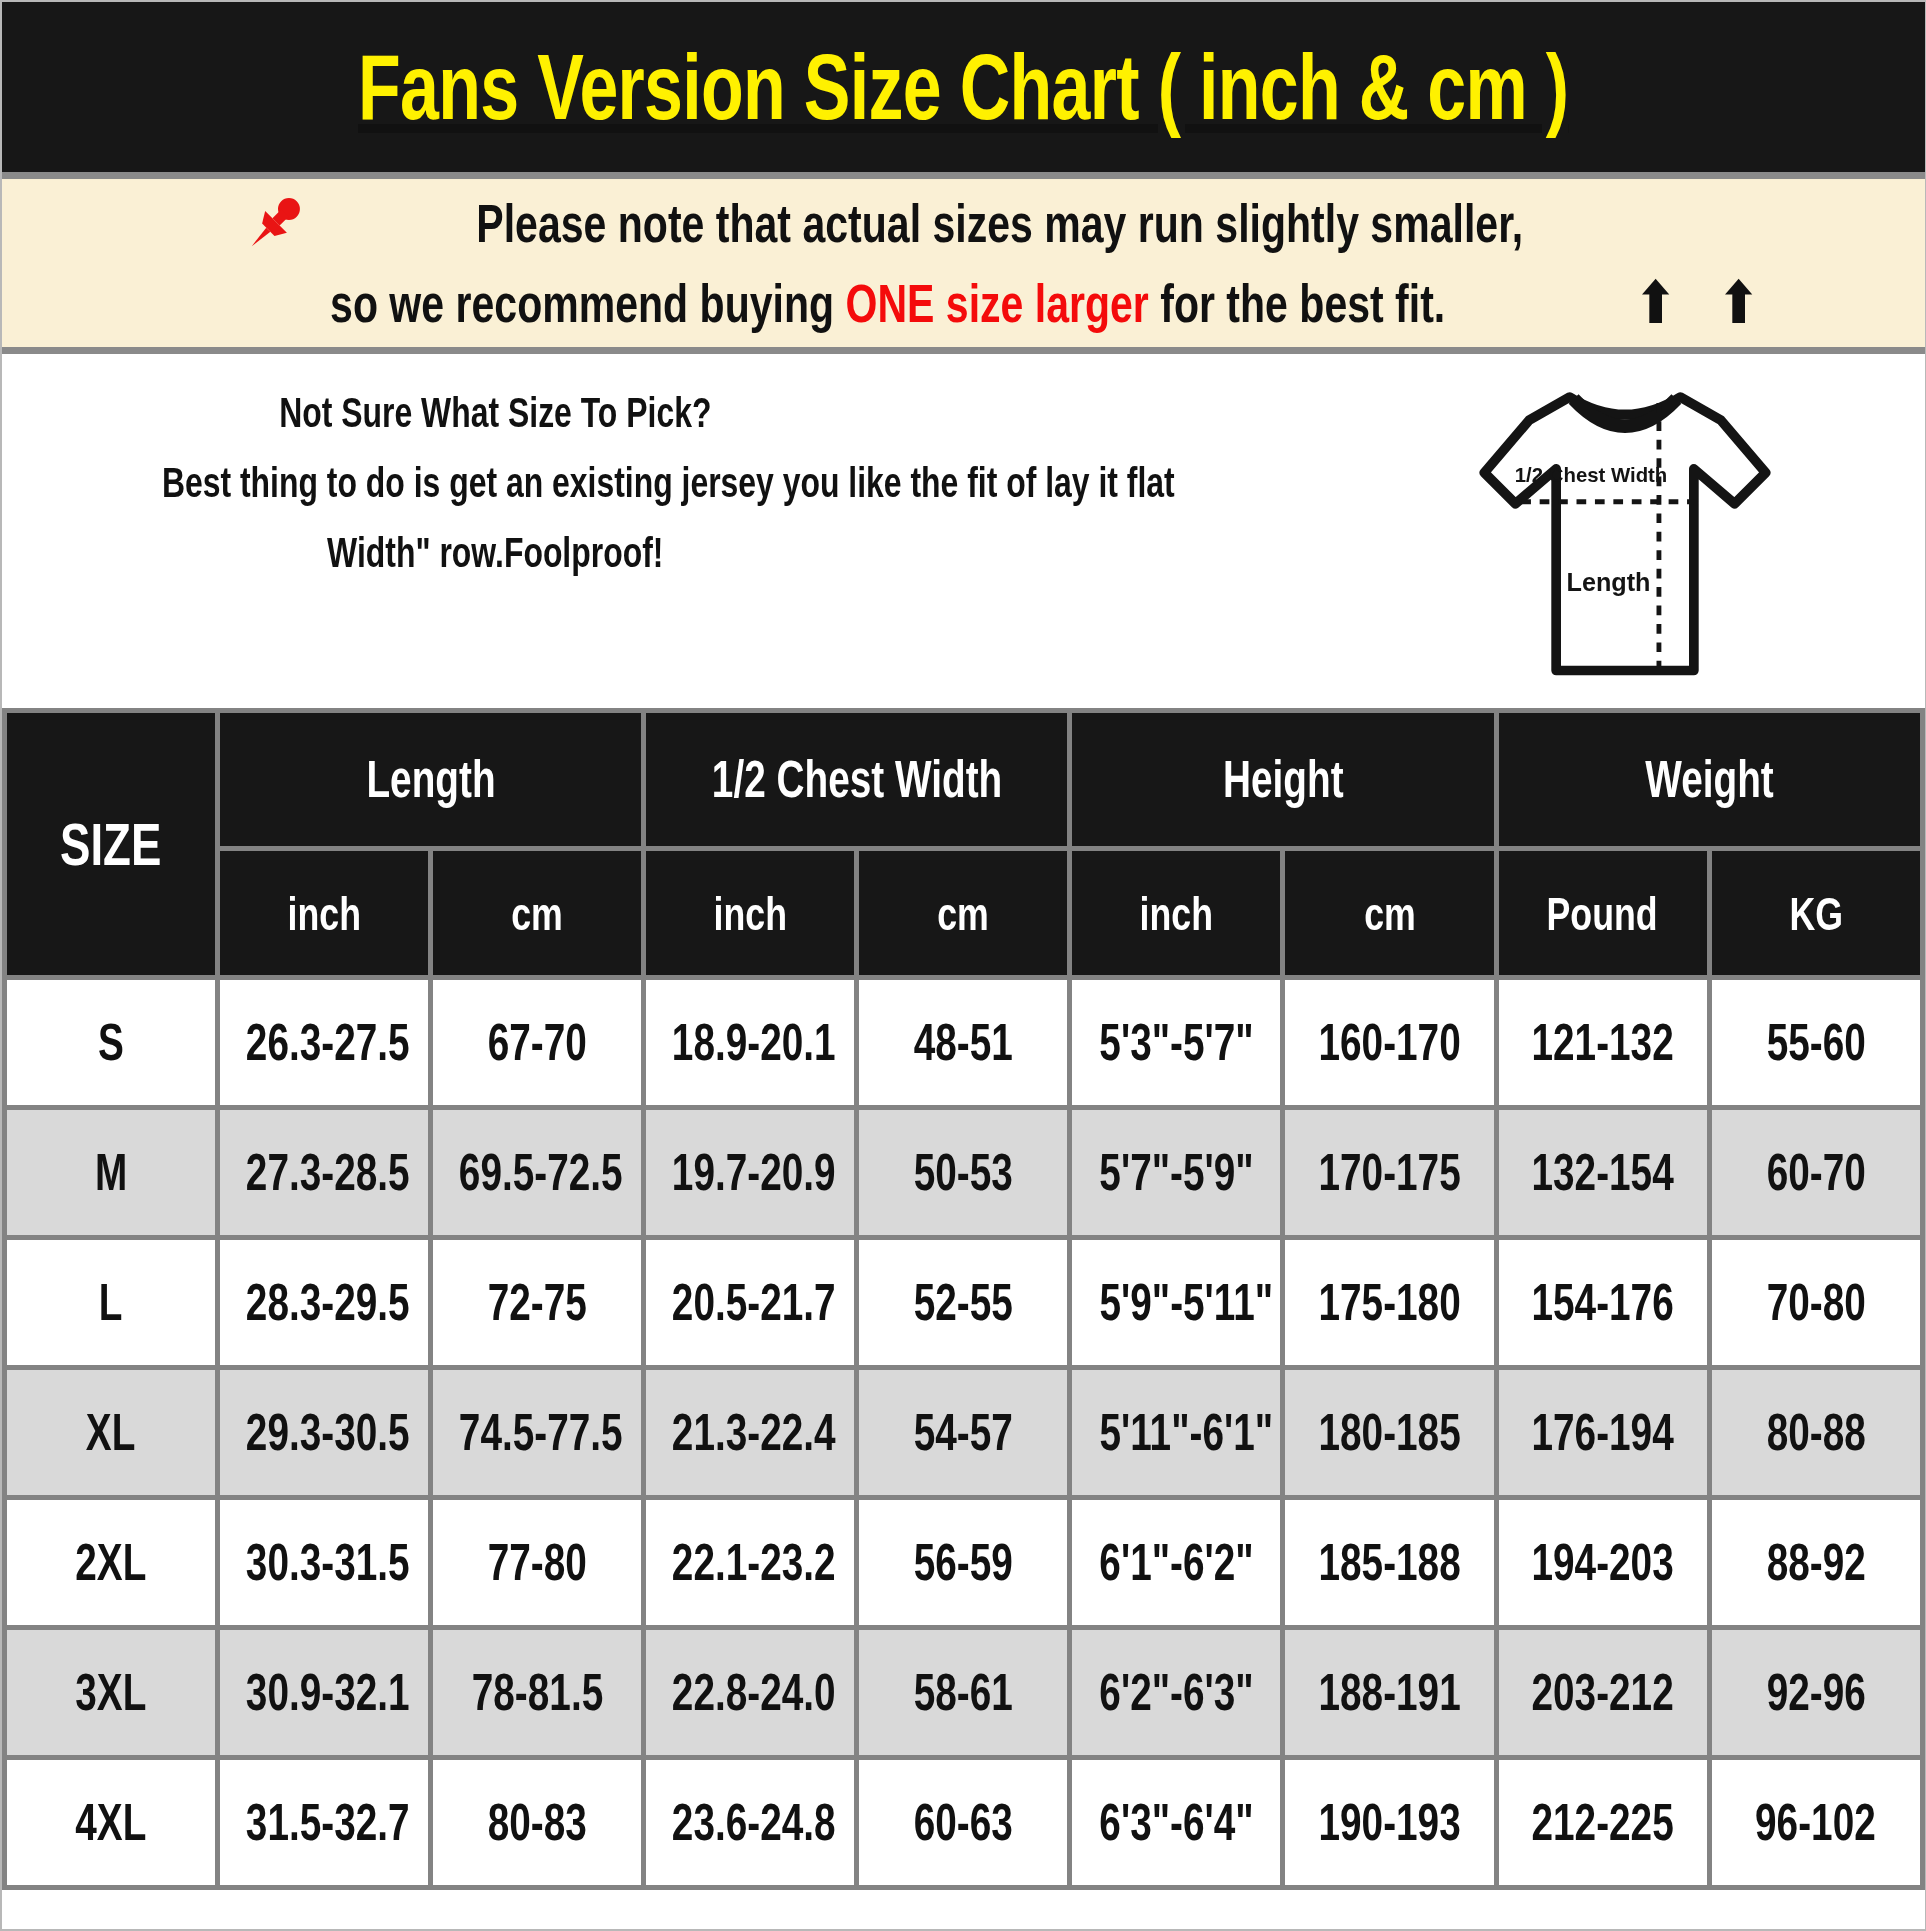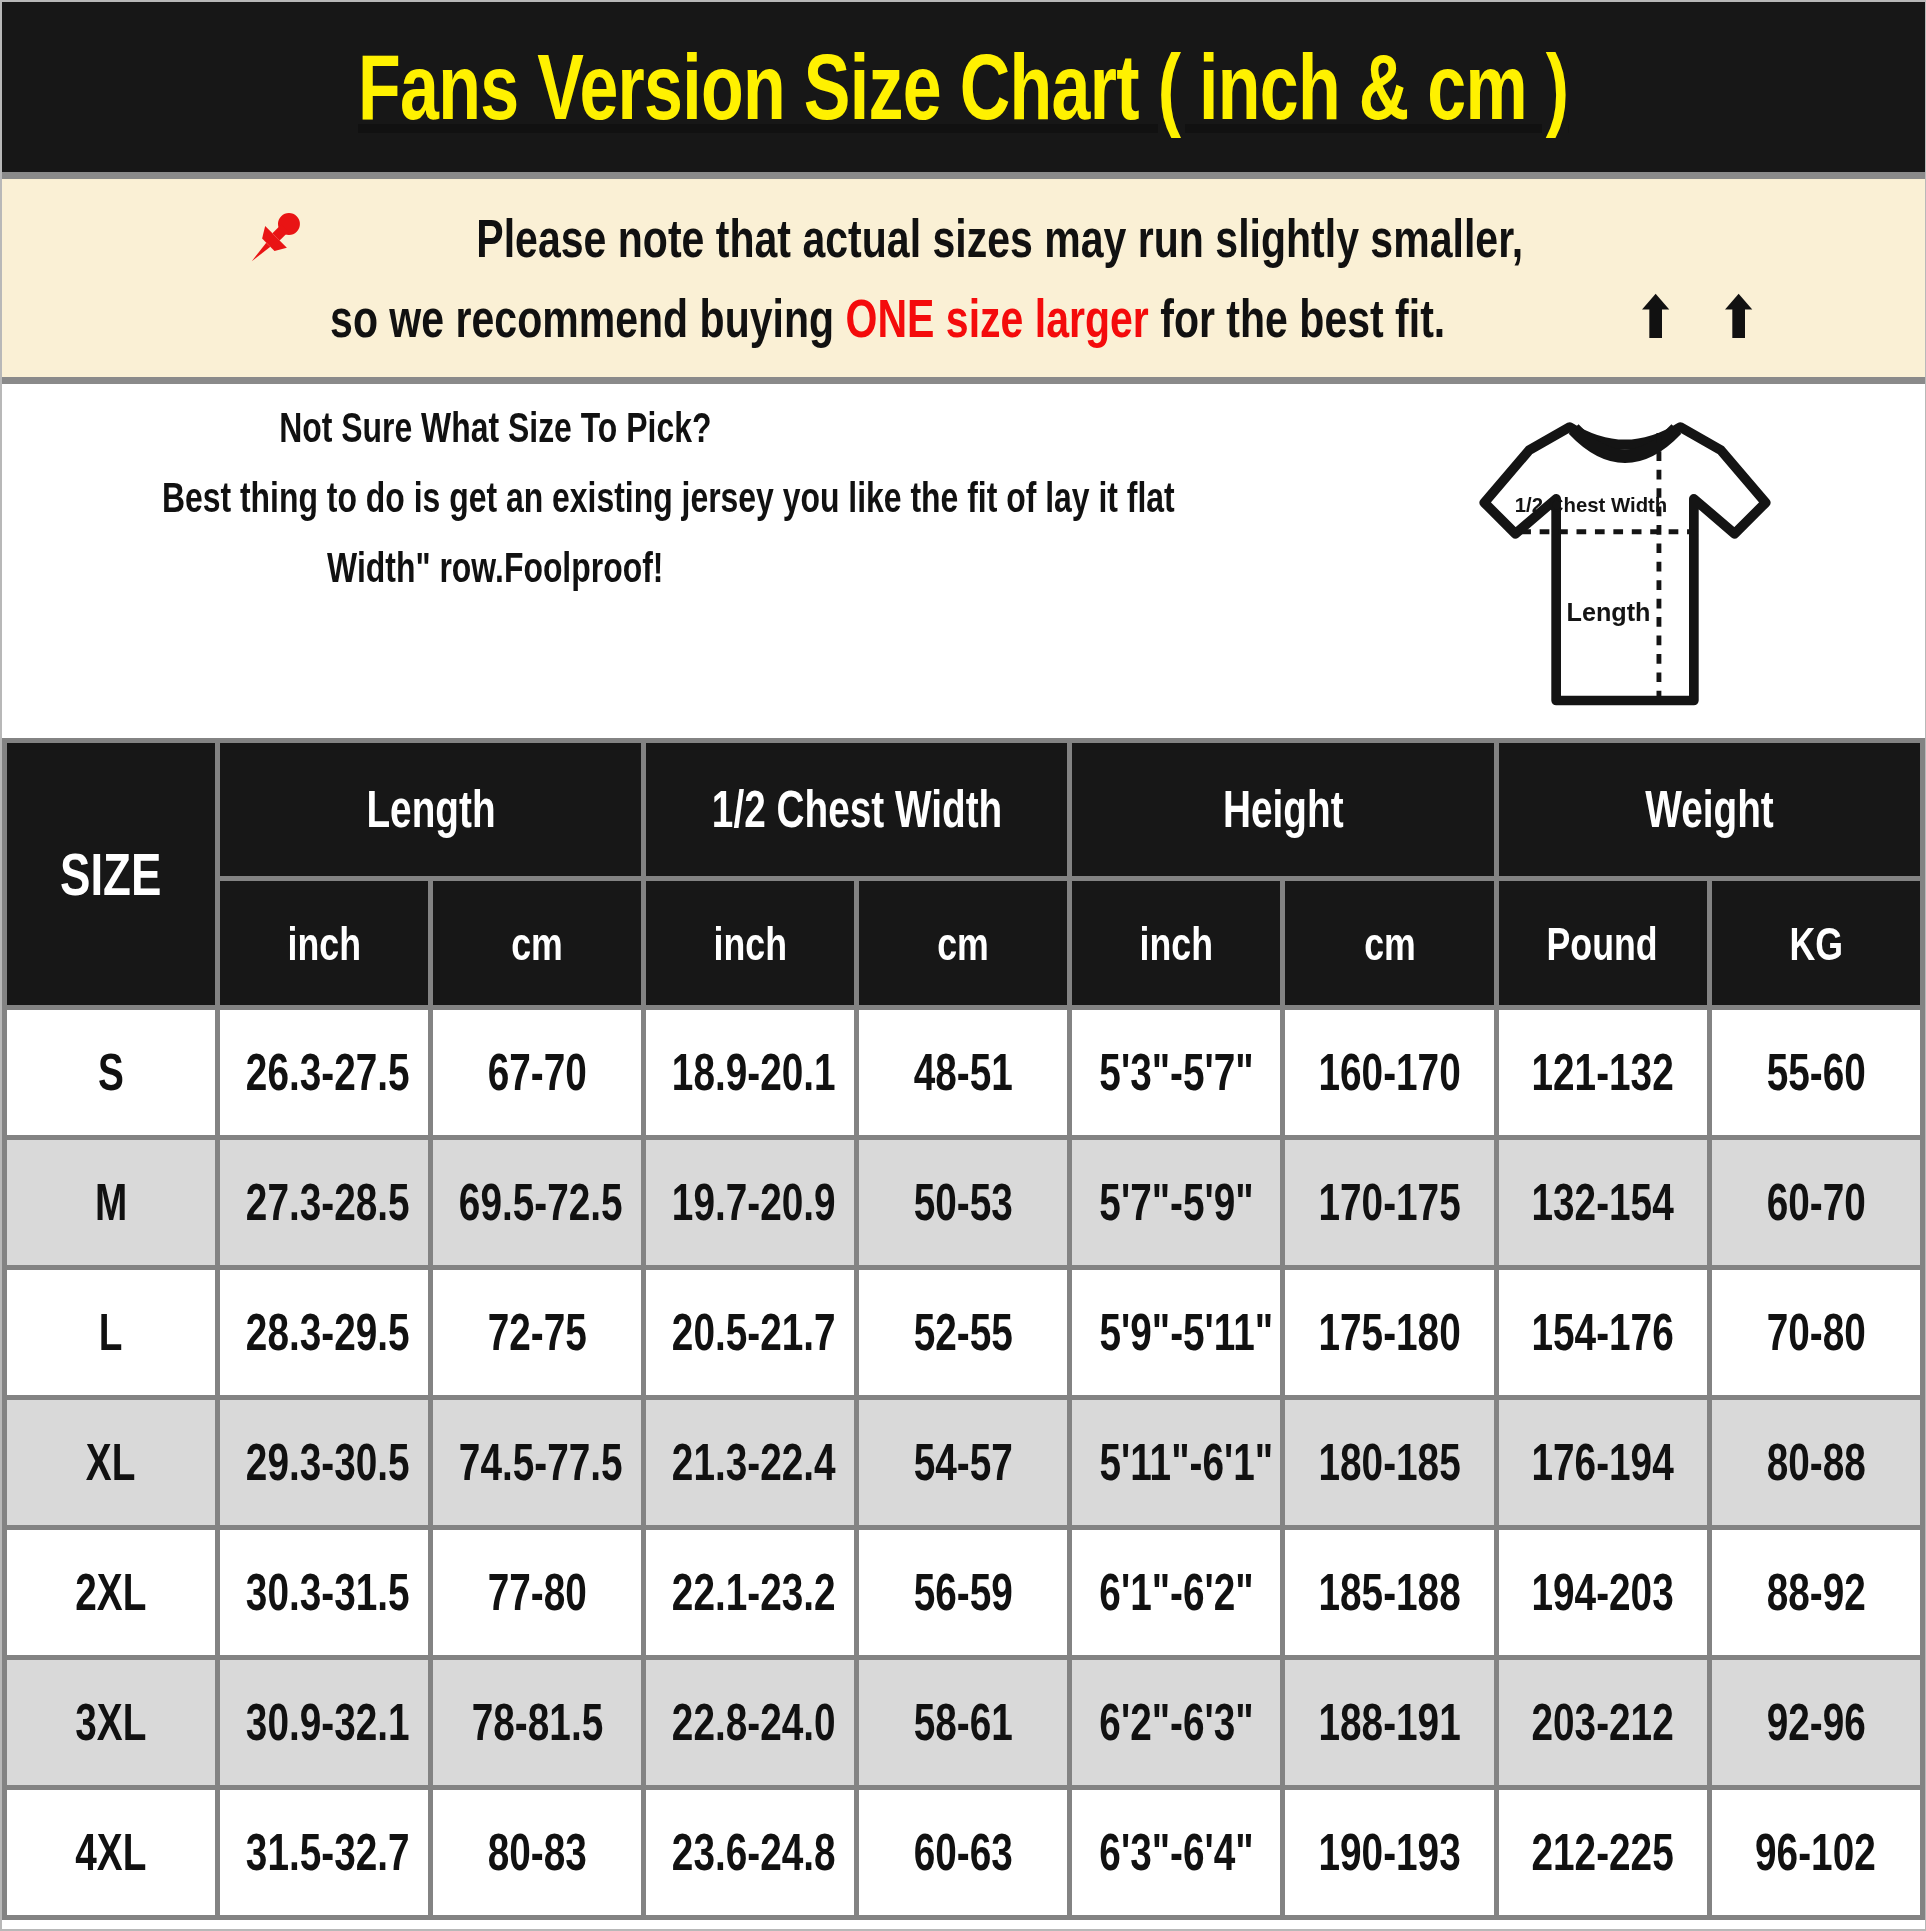--- a/index.html
+++ b/index.html
@@ -17,33 +17,33 @@
   .title-bar {
     height:177px; background:#171717;
     display:flex; align-items:center; justify-content:center;
     border-bottom:7.3px solid #8a8a8a;
     text-decoration:underline;
   }
   .title-text { color:#fff100; font-size:92px; letter-spacing:-0.9px; }
 
   
   .notice {
-    height:205px; background:#faf0d5;
+    height:175px; background:#faf0d5;
     display:flex; flex-direction:column; align-items:center; justify-content:center;
     border-bottom:7.3px solid #8a8a8a; gap:1px;
   }
   .notice-line { font-size:54px; display:flex; align-items:center; line-height:1.45; }
   .pin-svg { width:73px; height:73px; margin-right:0px; flex:0 0 auto; }
   .red-em { color:#f40b0b; }
   .arrows { font-size:51px; margin-left:13px; letter-spacing:13px; transform:scaleY(1.15); display:inline-block; }
 
   
   .guide { height:354px; background:#fff; display:flex; }
   .guide-text {
-    width:987px; padding-top:9px; text-align:center;
+    width:987px; padding-top:24px; text-align:center;
     font-size:42px; line-height:70px;
   }
   .guide-diagram { margin-left:auto; margin-right:140px; padding-top:1.8px; }
 
   
   table.size-table { width:100%; border-collapse:collapse; table-layout:fixed; }
   .size-table th, .size-table td {
     border:5.5px solid #838383; text-align:center; vertical-align:middle; padding:0;
   }
   .size-table thead th { background:#171717; color:#ffffff; }

